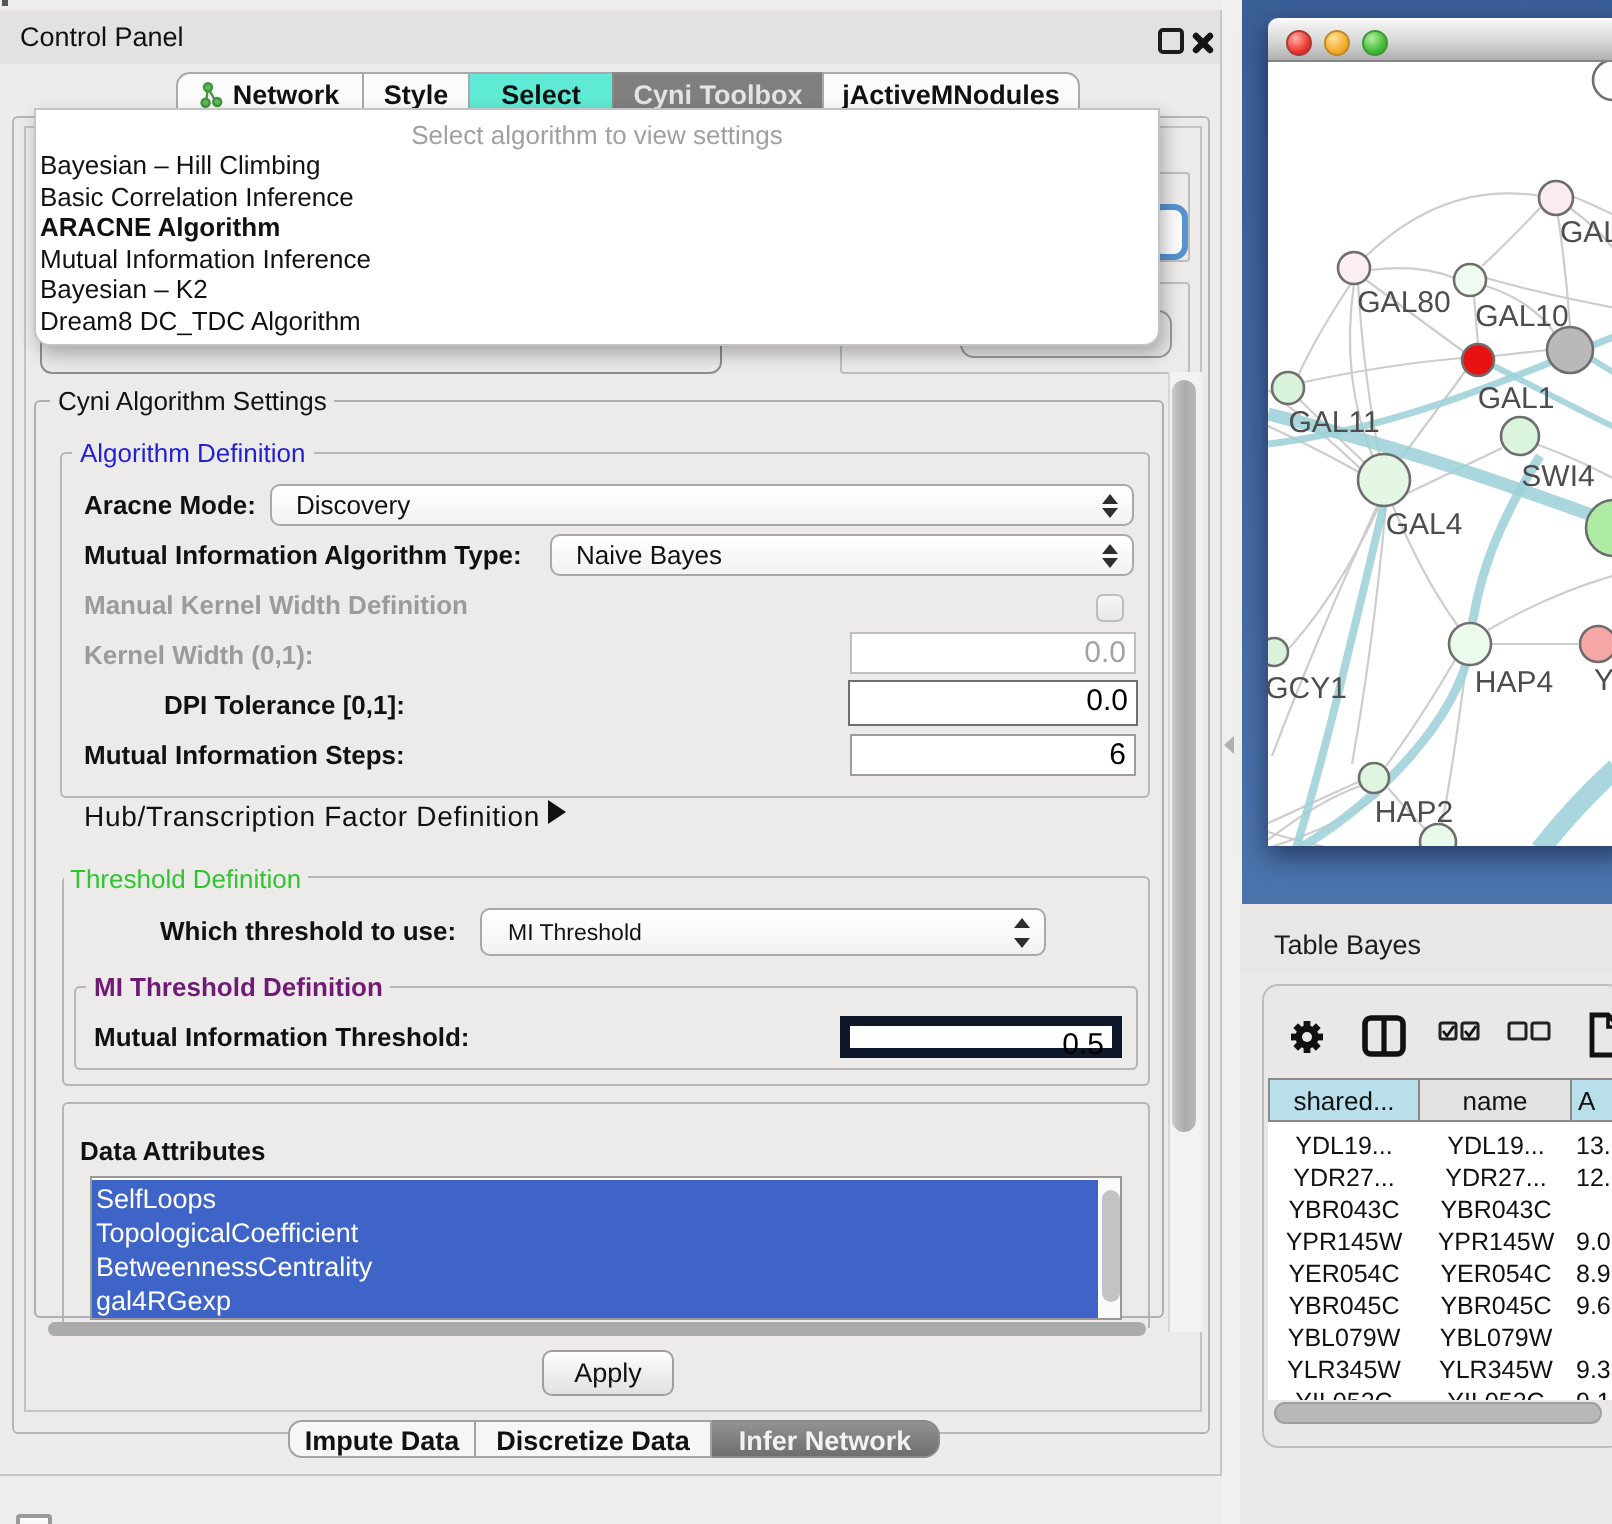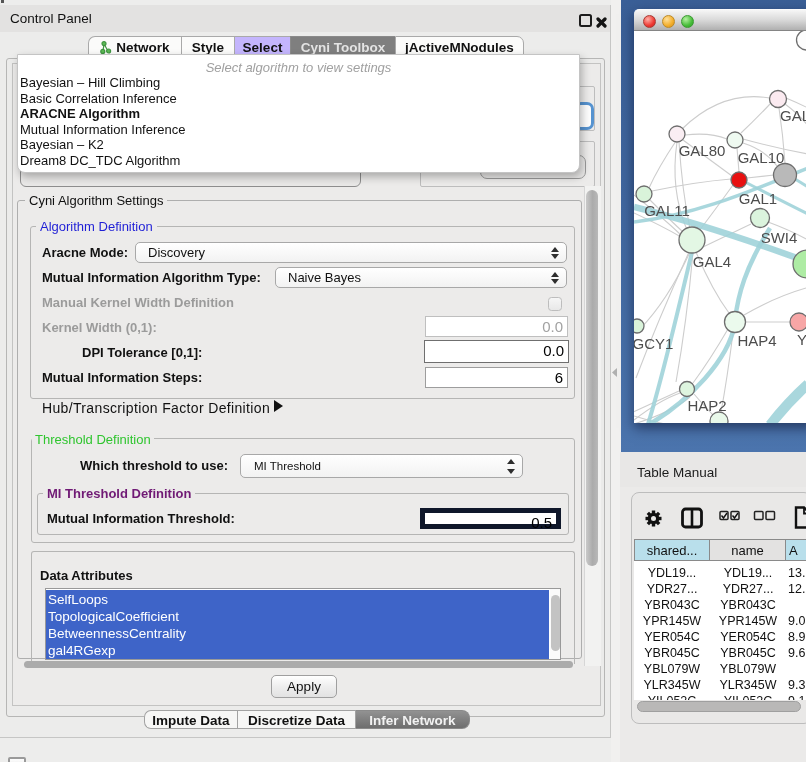--- a/index.html
+++ b/index.html
@@ -100,21 +100,21 @@
           <text x="653" y="349" text-anchor="middle">GCY1</text>
           <text x="757" y="346" text-anchor="middle">HAP4</text>
           <text x="797" y="345">YP</text>
           <text x="707" y="411" text-anchor="middle">HAP2</text>
         </g>
       </svg>
     </div>
   </div>
 
   <div class="abs" style="left:620px;top:452px;width:186px;height:35px;background:#e8e7e6;"></div>
-  <div class="abs" style="left:637px;top:465px;font-size:13.5px;color:#1c1c1c;">Table Manual</div>
+  <div class="abs" style="left:637px;top:465px;font-size:13.5px;color:#1c1c1c;">Table Bayes</div>
   <div class="abs" style="left:620px;top:487px;width:186px;height:275px;background:#ebeae9;"></div>
 
   <div class="abs" id="tablebox" style="left:631px;top:492px;width:181px;height:232px;background:#e9e8e7;border:1px solid #bdbdbd;border-radius:8px;box-sizing:border-box;overflow:hidden;">
   </div>
 
   <div class="abs" id="toolbar" style="left:629px;top:493px;width:177px;height:46px;overflow:hidden;">
     <svg width="177" height="46" viewBox="0 0 177 46">
 
       <g transform="translate(24.5,25.5)">
         <g fill="#111">
@@ -177,21 +177,21 @@
             <g stroke="#3f9440" stroke-width="1.2" fill="#5dbb54">
               <line x1="4" y1="3" x2="8" y2="10"></line>
               <line x1="4" y1="3" x2="3" y2="10"></line>
               <circle cx="4" cy="2.6" r="2"></circle>
               <circle cx="8.6" cy="10" r="2"></circle>
               <circle cx="2.8" cy="10.4" r="2"></circle>
             </g>
           </svg>
         Network</div>
       <div style="background:#fbfbfa;border:1px solid #a9a9a9;border-right:none;width:53px;box-sizing:border-box;display:flex;align-items:center;justify-content:center;">Style</div>
-      <div style="background:#c4b5fd;border:1px solid #a9a9a9;border-right:none;width:56px;box-sizing:border-box;display:flex;align-items:center;justify-content:center;">Select</div>
+      <div style="background:#5eead4;border:1px solid #a9a9a9;border-right:none;width:72px;box-sizing:border-box;display:flex;align-items:center;justify-content:center;">Select</div>
       <div style="background:#7f7f7f;border:1px solid #8a8a8a;border-right:none;width:105px;box-sizing:border-box;display:flex;align-items:center;justify-content:center;color:#e4e4e4;">Cyni Toolbox</div>
       <div style="background:#fbfbfa;border:1px solid #a9a9a9;border-radius:0 7px 0 0;width:129px;box-sizing:border-box;display:flex;align-items:center;justify-content:center;">jActiveMNodules</div>
     </div>
 
     <div class="abs" style="left:6px;top:53px;width:599px;height:659px;border:1px solid #b6b6b5;border-radius:3px;background:#ebebea;box-sizing:border-box;"></div>
     <div class="abs" style="left:12px;top:58px;width:589px;height:643px;border:1px solid #c3c3c2;background:#ecebea;box-sizing:border-box;"></div>
 
     <div class="abs" style="left:20px;top:157px;width:341px;height:25px;border:1.5px solid #8d8d8d;border-radius:6px;background:#e9e8e7;box-sizing:border-box;"></div>
 
     <div class="abs" style="left:420px;top:81px;width:175px;height:45px;border:1px solid #bdbdbd;border-radius:2px;box-sizing:border-box;"></div>
@@ -254,21 +254,21 @@
 
       <div class="abs" style="left:144px;top:705px;height:19px;display:flex;font-size:13.5px;font-weight:bold;">
         <div style="background:#f6f6f5;border:1px solid #a2a2a2;border-right:none;border-radius:7px 0 0 7px;width:93px;box-sizing:border-box;text-align:center;line-height:19px;">Impute Data</div>
         <div style="background:#f6f6f5;border:1px solid #a2a2a2;width:119px;box-sizing:border-box;text-align:center;line-height:19px;">Discretize Data</div>
         <div style="background:linear-gradient(#929292,#6e6e6e);border:1px solid #8a8a8a;border-left:none;border-radius:0 8px 8px 0;width:114px;box-sizing:border-box;text-align:center;line-height:19px;color:#f2f2f2;">Infer Network</div>
       </div>
     </div>
   </div>
 
   <div class="abs" id="dropdown" style="left:17px;top:54px;width:563px;height:119px;background:#ffffff;border:1px solid #c4c4c4;border-radius:0 0 8px 8px;box-shadow:2px 4px 9px rgba(0,0,0,0.28);box-sizing:border-box;font-size:13px;color:#111;">
-    <div style="position:absolute;left:0;top:5px;width:100%;text-align:center;color:#a0a0a0;font-style:italic;">Select algorithm to view settings</div>
+    <div style="position:absolute;left:0;top:5px;width:100%;text-align:center;color:#a0a0a0;">Select algorithm to view settings</div>
     <div style="position:absolute;left:2px;top:20px;line-height:15.5px;">
       Bayesian – Hill Climbing<br>
       Basic Correlation Inference<br>
       <span class="bold">ARACNE Algorithm</span><br>
       Mutual Information Inference<br>
       Bayesian – K2<br>
       Dream8 DC_TDC Algorithm
     </div>
   </div>
 

